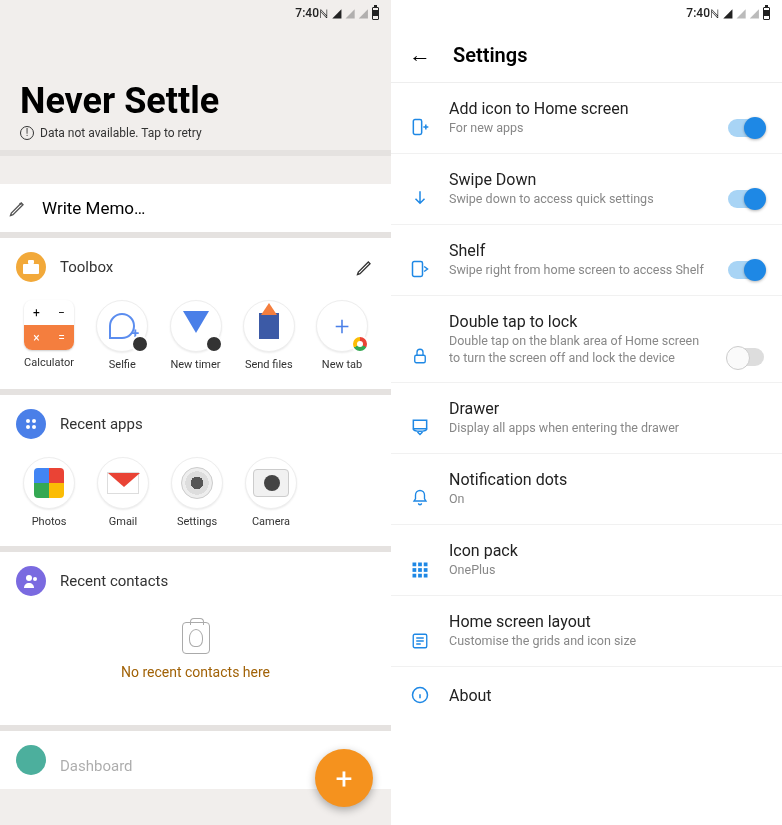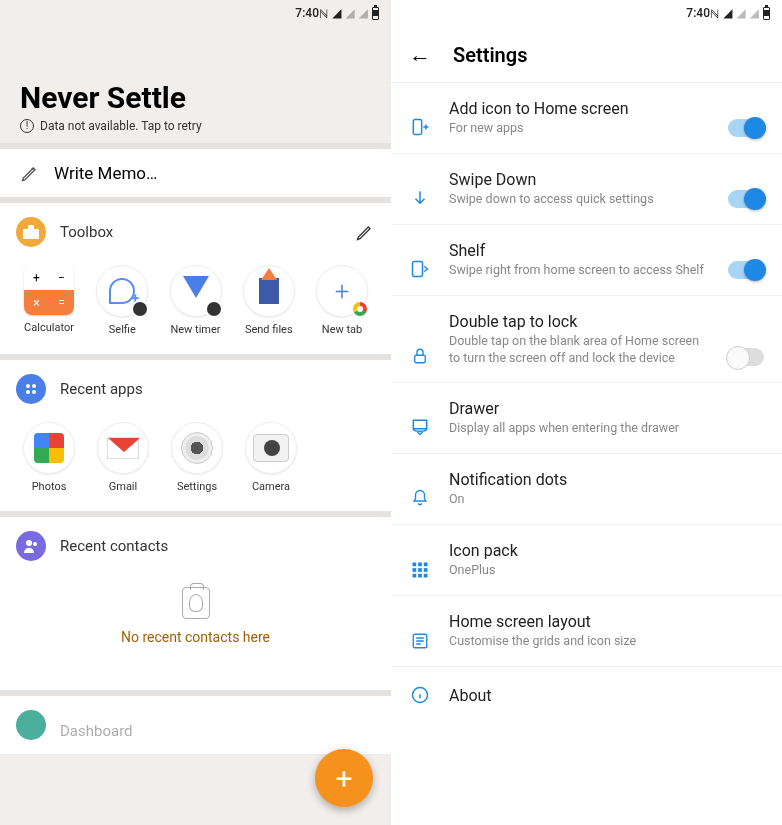--- a/index.html
+++ b/index.html
@@ -10,25 +10,25 @@
   .right { background:#fff; }
   .statusbar { height:26px; display:flex; align-items:center; justify-content:flex-end; padding:0 12px; font-size:12px; font-weight:500; color:#222; }
   .status-icons { display:flex; gap:4px; align-items:center; }
   .status-icons span { font-size:12px; }
   .bat { width:7px; height:13px; border:1px solid #222; border-radius:1px; position:relative; }
   .bat::after { content:""; position:absolute; top:-3px; left:1px; width:3px; height:2px; background:#222; }
   .bat i { display:block; background:#222; height:60%; margin-top:40%; }
 
   
   .hero { padding:54px 20px 10px; }
-  .hero h1 { font-size:30px; font-weight:700; }
+  .hero h1 { font-size:36px; font-weight:700; }
   .retry { display:flex; align-items:center; gap:6px; font-size:12px; color:#333; margin-top:4px; }
   .retry-icon { width:14px; height:14px; border:1.5px solid #333; border-radius:50%; display:flex; align-items:center; justify-content:center; font-size:10px; line-height:1; }
   .gap { height:6px; background:#e5e2e0; }
-  .memo { background:#fff; display:flex; align-items:center; gap:14px; padding:14px 20px; font-size:17px; }
+  .memo { background:#fff; display:flex; align-items:center; gap:14px; padding:14px 8px; font-size:17px;margin-top:28px; }
   .pen { width:20px; height:20px; color:#555; }
   .card { background:#fff; padding:14px 16px 18px; }
   .card-head { display:flex; align-items:center; justify-content:space-between; margin-bottom:18px;text-align:right; }
   .card-head .left-h { display:flex; align-items:center; gap:14px; }
   .badge { width:30px; height:30px; border-radius:50%; display:flex; align-items:center; justify-content:center; }
   .badge.orange { background:#f2a93a; }
   .badge.blue { background:#4a7fe8; }
   .badge.purple { background:#7a6ae0; }
   .card-title { font-size:15px; color:#333; }
   .app-row { display:flex; justify-content:space-between; }

